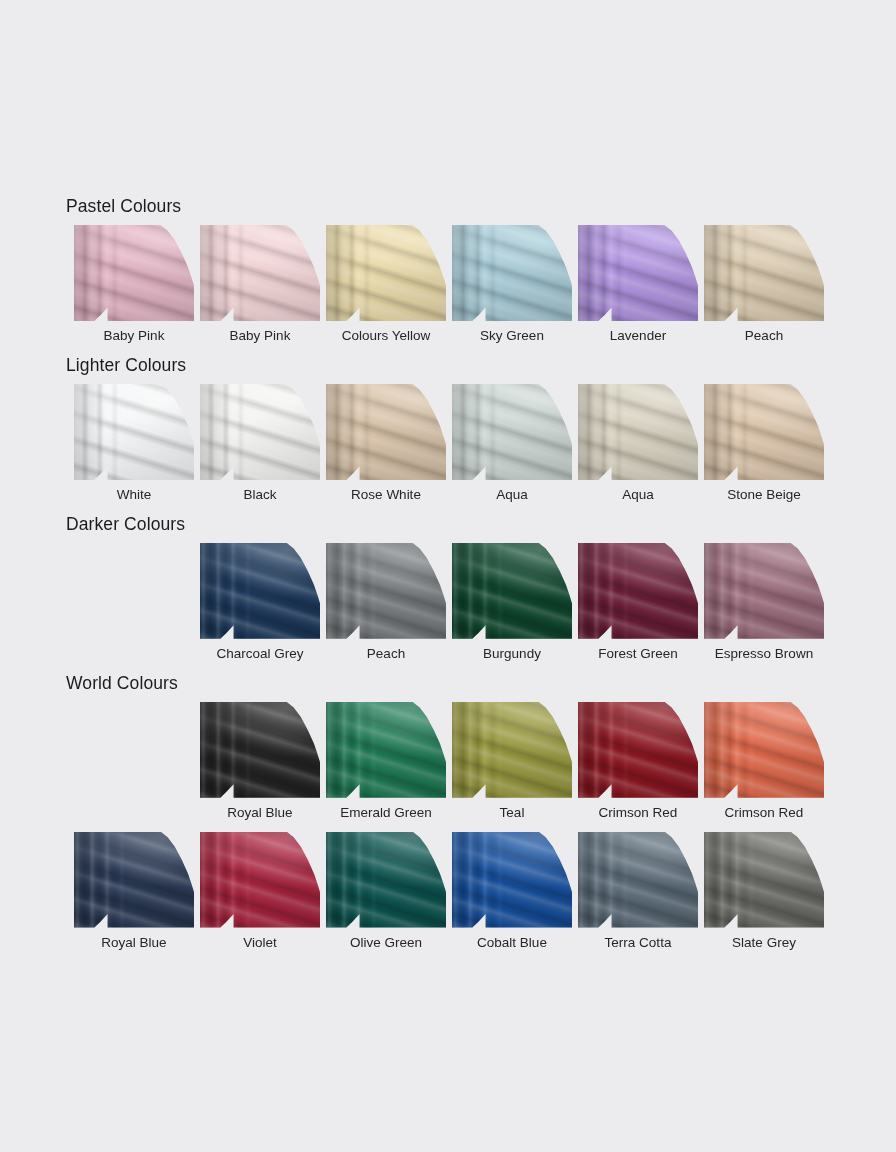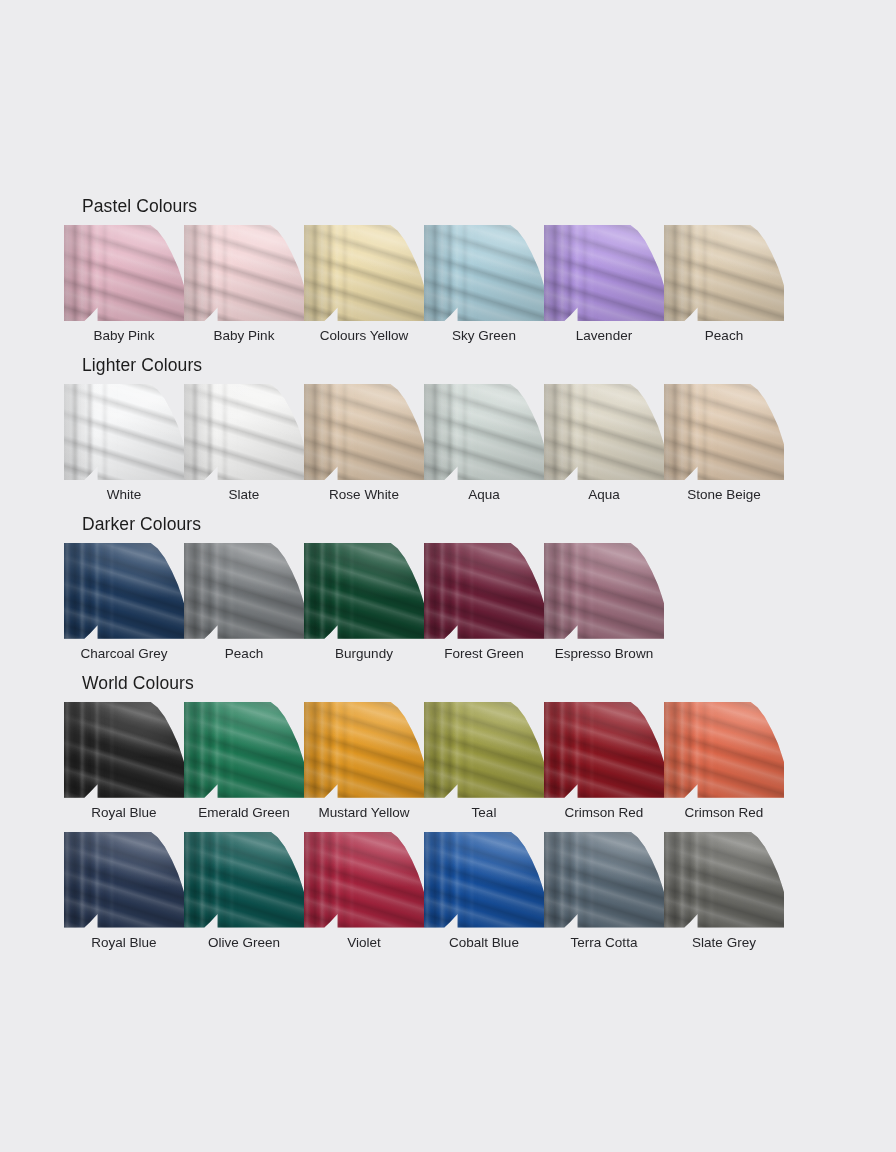--- a/index.html
+++ b/index.html
@@ -24,27 +24,29 @@
 
   .section {
     margin-bottom: 6px;
   }
 
   .section-title {
     font-size: 17.5px;
     font-weight: 400;
     color: #1c1c1c;
     letter-spacing: 0.1px;
-    margin: 0 0 8px 18px;
+    margin: 0 0 8px 2px;
     line-height: 1.2;
   }
 
   .swatch-row {
     display: flex;
+    gap: 6px;
     margin-bottom: 10px;
+    justify-content: flex-end;
   }
 
   .swatch {
     width: 120px;
     position: relative;
   }
 
   
   .drape {
     position: relative;
@@ -182,21 +184,21 @@
             <div class="shade"></div>
           </div>
           <div class="caption">White</div>
         </div>
         <div class="swatch">
           <div class="drape" style="--c: #f4f4f3;">
             <div class="pleats"></div>
             <div class="swags"></div>
             <div class="shade"></div>
           </div>
-          <div class="caption">Slate</div>
+          <div class="caption">Black</div>
         </div>
         <div class="swatch">
           <div class="drape" style="--c: #d9c3a9;">
             <div class="pleats"></div>
             <div class="swags"></div>
             <div class="shade"></div>
           </div>
           <div class="caption">Rose White</div>
         </div>
         <div class="swatch">
@@ -283,28 +285,20 @@
         </div>
         <div class="swatch">
           <div class="drape" style="--c: #1f7a55;">
             <div class="pleats"></div>
             <div class="swags"></div>
             <div class="shade"></div>
           </div>
           <div class="caption">Emerald Green</div>
         </div>
         <div class="swatch">
-          <div class="drape" style="--c: #e49a23;">
-            <div class="pleats"></div>
-            <div class="swags"></div>
-            <div class="shade"></div>
-          </div>
-          <div class="caption">Mustard Yellow</div>
-        </div>
-        <div class="swatch">
           <div class="drape" style="--c: #9a9a42;">
             <div class="pleats"></div>
             <div class="swags"></div>
             <div class="shade"></div>
           </div>
           <div class="caption">Teal</div>
         </div>
         <div class="swatch">
           <div class="drape" style="--c: #8d1822;">
             <div class="pleats"></div>
@@ -325,34 +319,34 @@
       <div class="swatch-row">
         <div class="swatch">
           <div class="drape" style="--c: #2b3a56;">
             <div class="pleats"></div>
             <div class="swags"></div>
             <div class="shade"></div>
           </div>
           <div class="caption">Royal Blue</div>
         </div>
         <div class="swatch">
+          <div class="drape" style="--c: #a8243f;">
+            <div class="pleats"></div>
+            <div class="swags"></div>
+            <div class="shade"></div>
+          </div>
+          <div class="caption">Violet</div>
+        </div>
+        <div class="swatch">
           <div class="drape" style="--c: #0d5450;">
             <div class="pleats"></div>
             <div class="swags"></div>
             <div class="shade"></div>
           </div>
           <div class="caption">Olive Green</div>
-        </div>
-        <div class="swatch">
-          <div class="drape" style="--c: #a8243f;">
-            <div class="pleats"></div>
-            <div class="swags"></div>
-            <div class="shade"></div>
-          </div>
-          <div class="caption">Violet</div>
         </div>
         <div class="swatch">
           <div class="drape" style="--c: #17509e;">
             <div class="pleats"></div>
             <div class="swags"></div>
             <div class="shade"></div>
           </div>
           <div class="caption">Cobalt Blue</div>
         </div>
         <div class="swatch">

